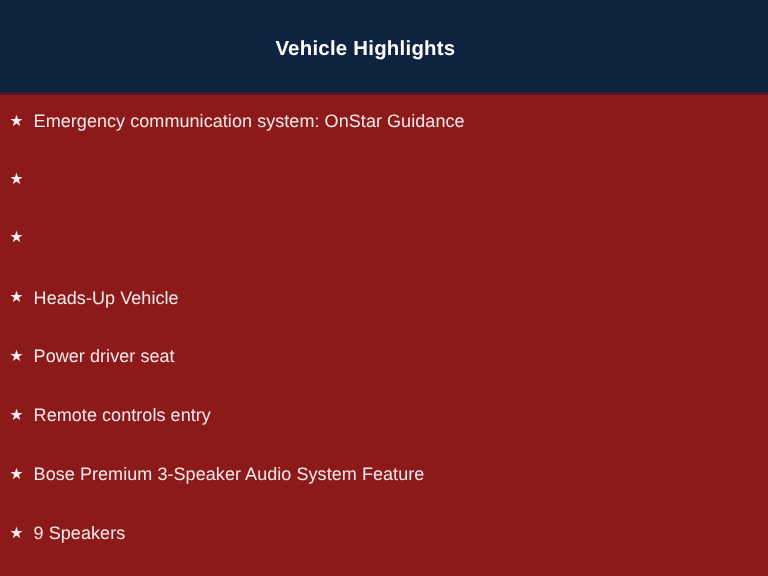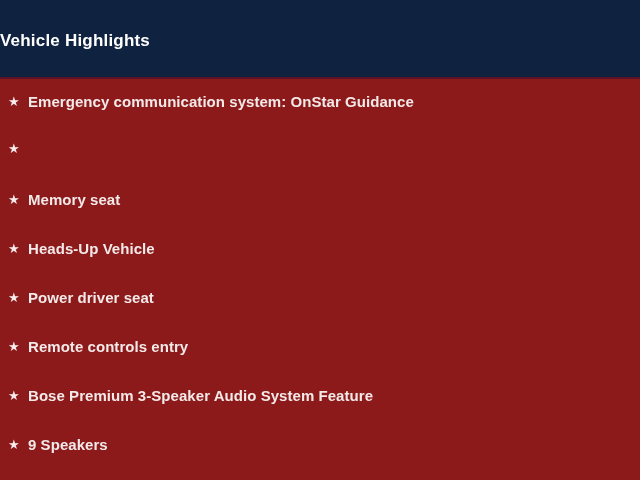--- a/index.html
+++ b/index.html
@@ -25,21 +25,21 @@
   }
 
   
   #header {
     position: relative;
     height: 79px;
     flex: 0 0 79px;
     background: #0f2340;
     display: flex;
     align-items: center;
-    justify-content: flex-start;
+    justify-content: center;
     box-sizing: border-box;
     padding: 0 31px 0 0;
   }
   #header-title {
     color: #ffffff;
     font-size: 17px;
     font-weight: bold;
     letter-spacing: 0.2px;
     line-height: 1;
     white-space: nowrap;
@@ -87,21 +87,21 @@
     text-align: left;
     
     position: relative;
     top: -1px;
   }
 
   .highlight-label {
     flex: 1 1 auto;
     color: #f4e9e9;
     font-size: 15px;
-    font-weight: bold;
+    font-weight: normal;
     line-height: 1;
     letter-spacing: 0.05px;
     white-space: nowrap;
   }
 </style>
 </head>
 <body>
 
 <div id="slide">
 
@@ -115,21 +115,20 @@
 
     <li class="highlight-item">
           <span class="bullet-star">★</span>
           <span class="highlight-label">Emergency communication system: OnStar Guidance</span>
         </li>
         <li class="highlight-item">
           <span class="bullet-star">★</span>
         </li>
         <li class="highlight-item">
           <span class="bullet-star">★</span>
-          <span class="highlight-label">Memory seat</span>
         </li>
         <li class="highlight-item">
           <span class="bullet-star">★</span>
           <span class="highlight-label">Heads-Up Vehicle</span>
         </li>
         <li class="highlight-item">
           <span class="bullet-star">★</span>
           <span class="highlight-label">Power driver seat</span>
         </li>
         <li class="highlight-item">

